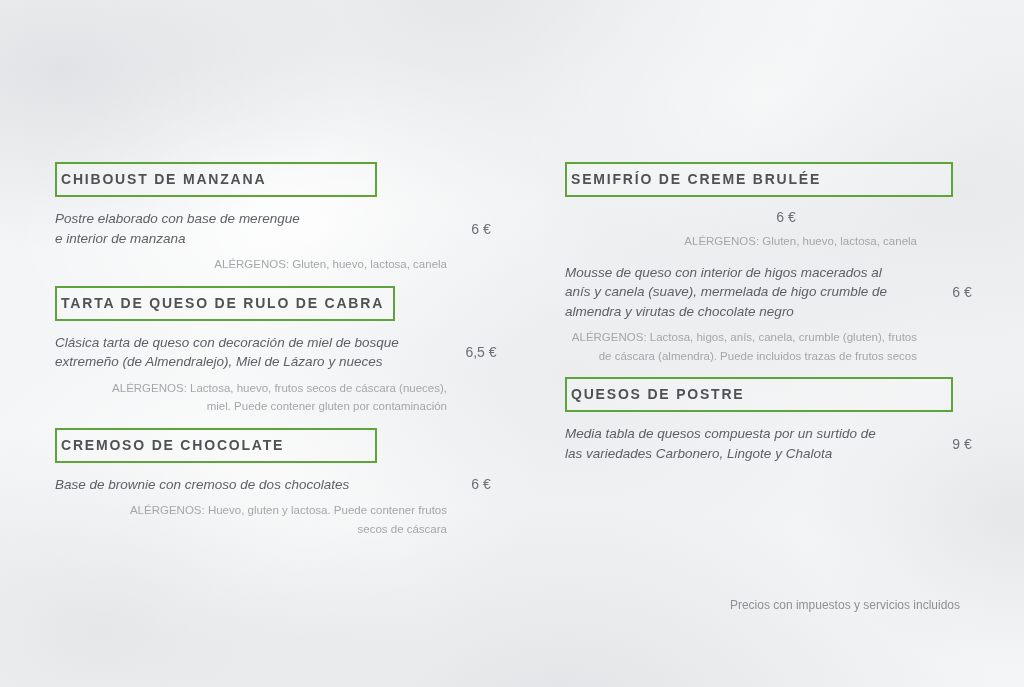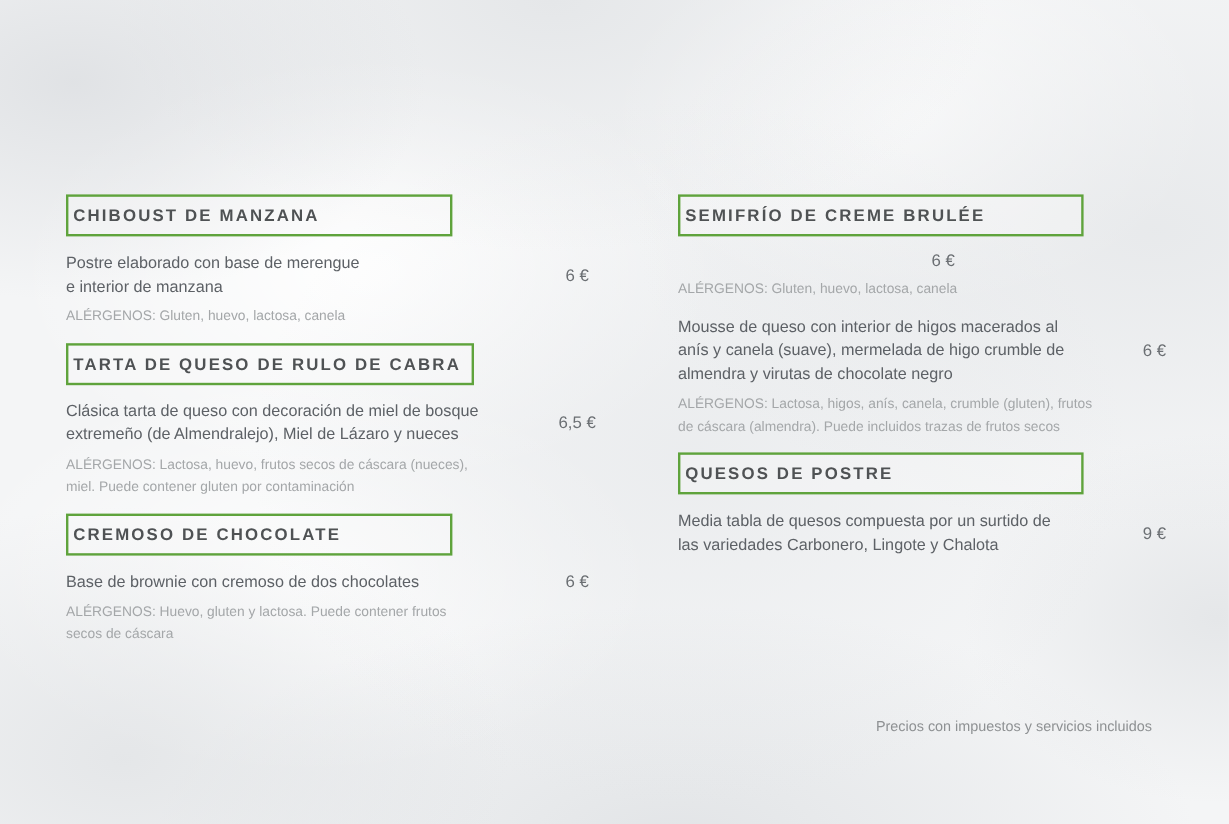--- a/index.html
+++ b/index.html
@@ -27,54 +27,56 @@
   .column-right { left: 565px; width: 442px; }
 
   .title-box {
     border: 2px solid #5fa33c;
     background: rgba(250,250,250,0.35);
     padding: 6px 4px;
     margin-bottom: 12px;
     width: 322px;
   }
   .title-box.w334 { width: 340px; }
-  .column-right .title-box { width: 338px; }
+  .column-right .title-box { width: 388px; }
   .item-title {
     font-size: 14px;
     font-weight: 700;
     letter-spacing: 1.8px;
     line-height: 19px;
     color: #4f5254;
     white-space: pre-line;
   }
 
   .desc-row { display: flex; align-items: center; margin-bottom: 7px; }
   .desc {
     flex: 0 0 392px;
     white-space: pre-line;
     font-size: 13.5px;
     line-height: 19.5px;
     color: #5d6166;
+    font-style: italic;
   }
   .column-right .desc { flex-basis: 352px; }
   .price {
     flex: 1;
     text-align: center;
     font-size: 14px;
     color: #6b6f73;
     white-space: nowrap;
   }
 
   .allergens {
     white-space: pre-line;
     font-size: 11.5px;
     line-height: 18.5px;
     color: #a4a7a9;
     margin-bottom: 12px;
     max-width: 392px;
+    text-align: right;
   }
   .column-right .allergens { max-width: 352px; }
 
   .footer-note {
     position: absolute;
     top: 598px;
     right: 64px;
     font-size: 12px;
     color: #8e9193;
   }

